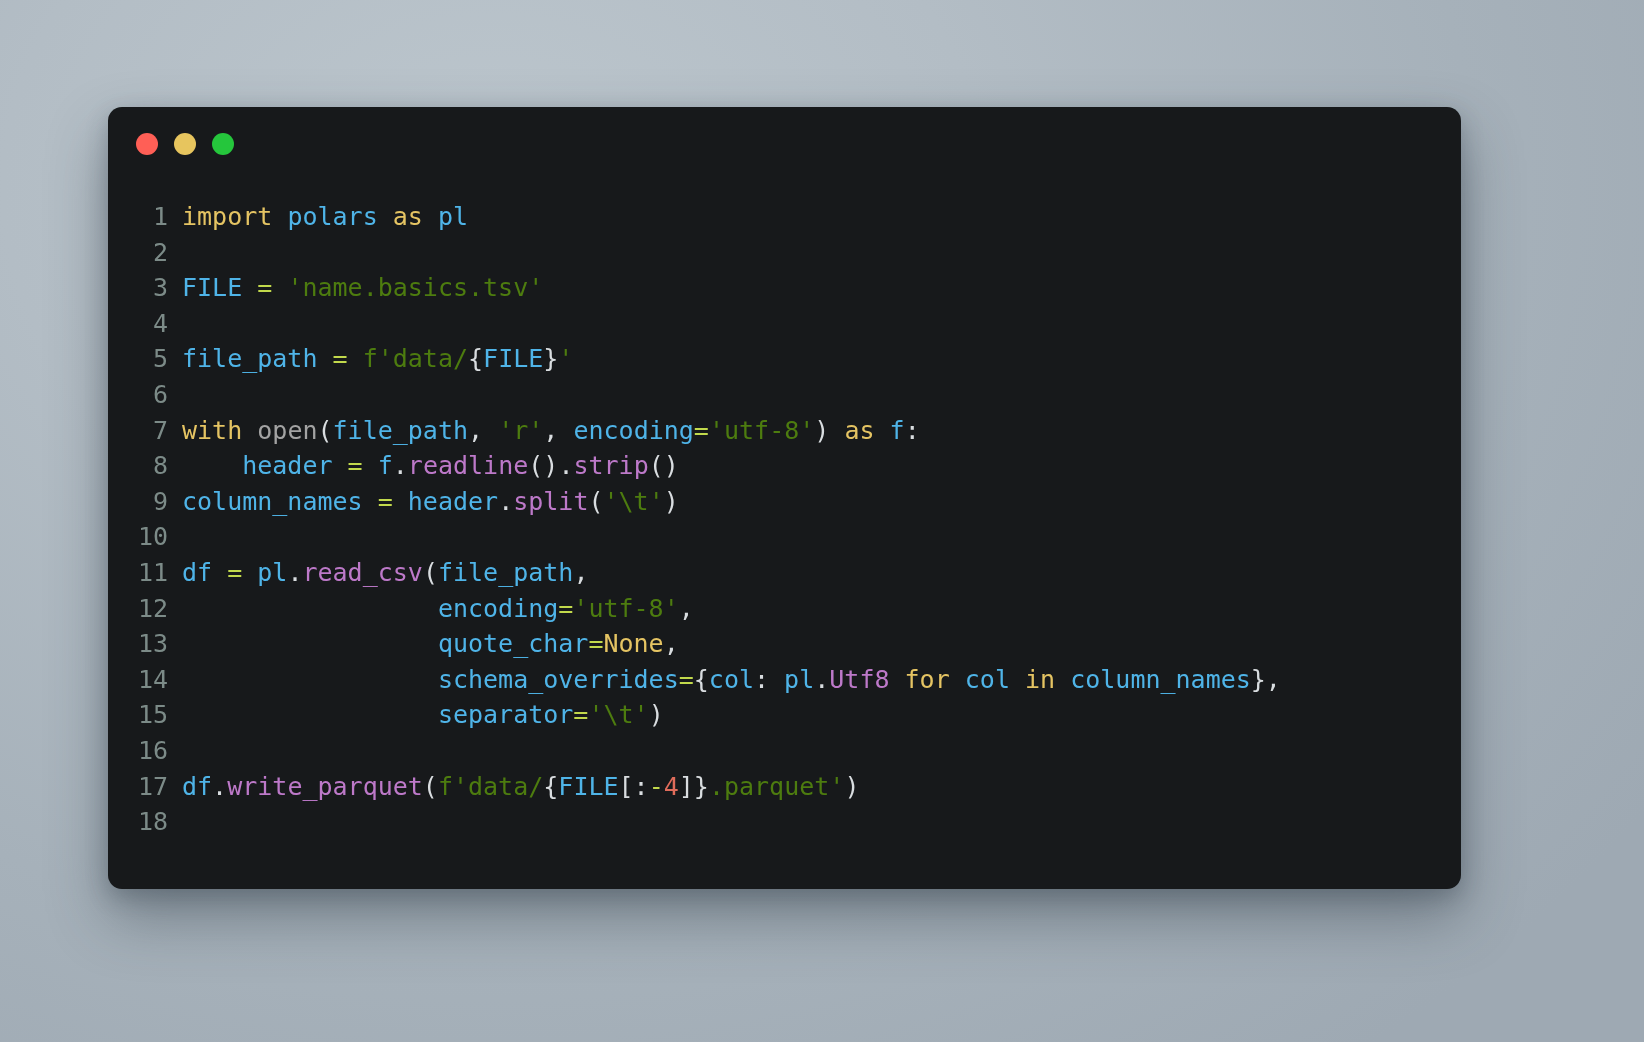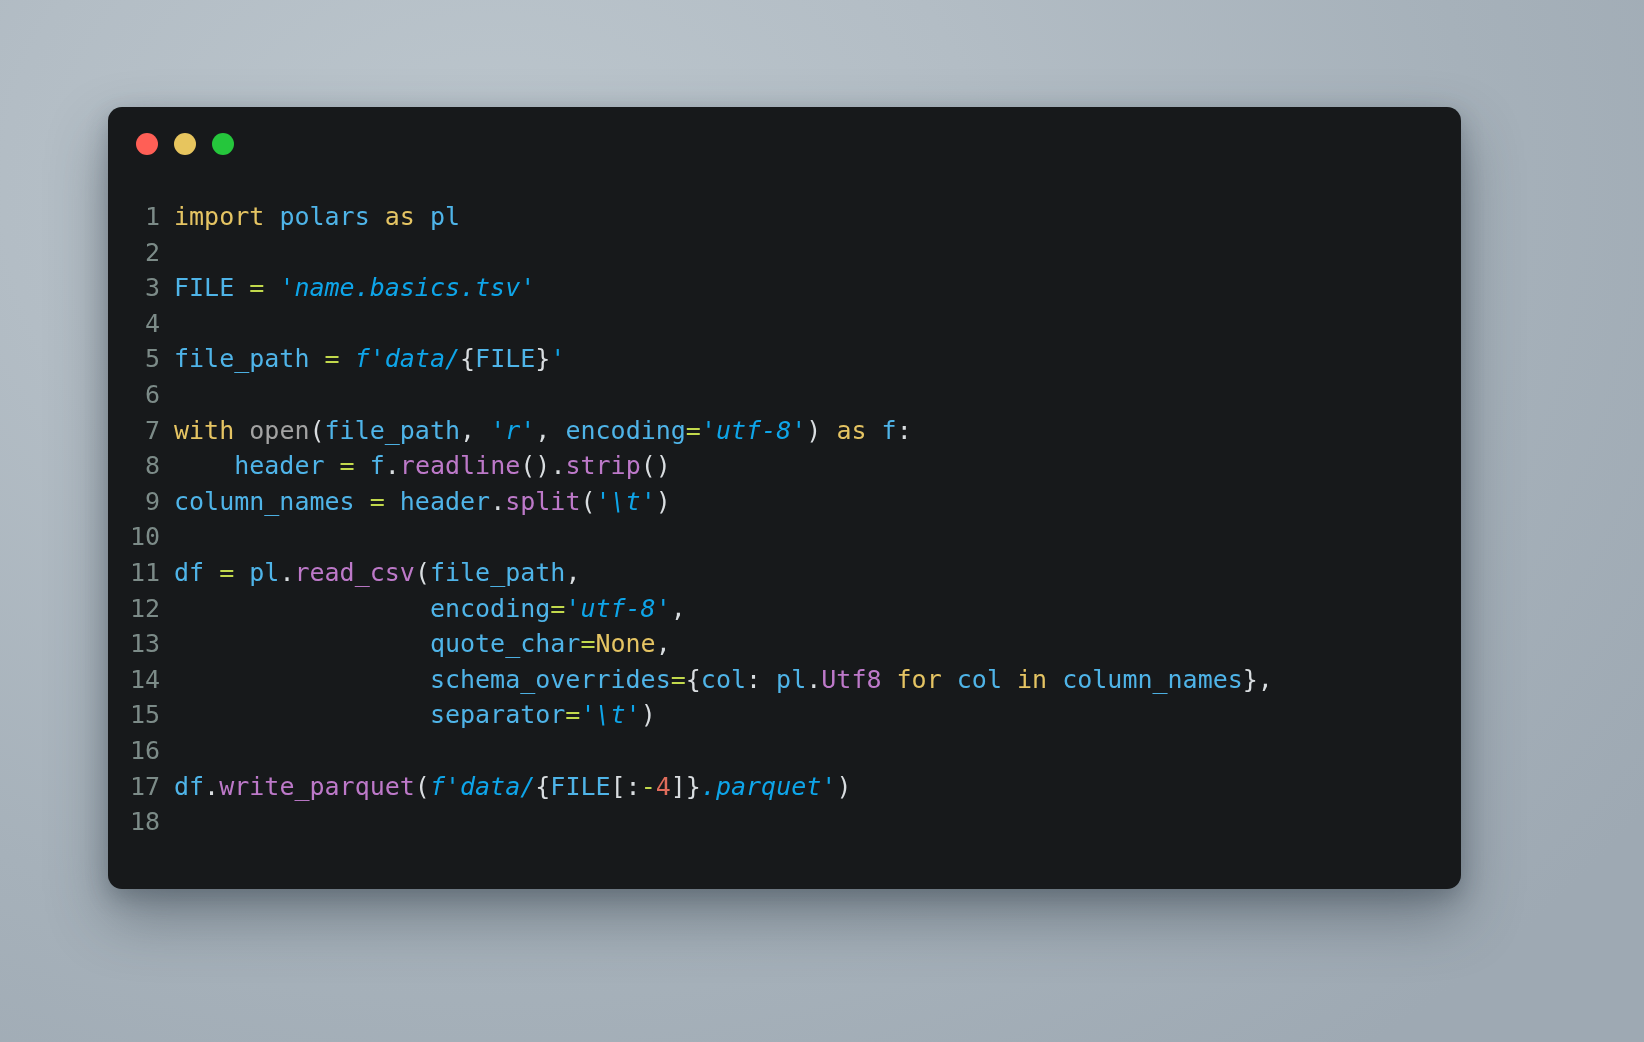--- a/index.html
+++ b/index.html
@@ -47,21 +47,21 @@
     border-radius: 50%;
     margin-right: 16px;
     display: inline-block;
   }
   .dot.red    { background: #ff5f56; }
   .dot.yellow { background: #e7c55e; }
   .dot.green  { background: #25c63c; }
 
   #code-area {
     position: absolute;
-    left: 4px;
+    left: 12px;
     top: 92px;
     width: 100%;
     padding: 0;
     font-family: "DejaVu Sans Mono", monospace;
     font-size: 25px;
     line-height: 35.6px;
     white-space: pre;
   }
 
   .code-line {
@@ -76,21 +76,21 @@
     text-align: right;
     color: #7c8b88;
     padding-right: 14px;
     user-select: none;
   }
 
   
   .kw   { color: #e5c463; }  
   .bi   { color: #a3a3a3; }  
   .var  { color: #4fb4e8; }  
-  .str  { color: #0ea5e9; font-style: italic; }
+  .str  { color: #4d7c0f; }
   .op   { color: #c2d94c; }  
   .fn   { color: #bd79c9; margin-top: 12px; }  
   .punc { color: #d9dde0; }  
   .num  { color: #e06c5b; }  
   .plain{ color: #d9dde0; }
 </style>
 </head>
 <body>
 
 <div id="code-window">

